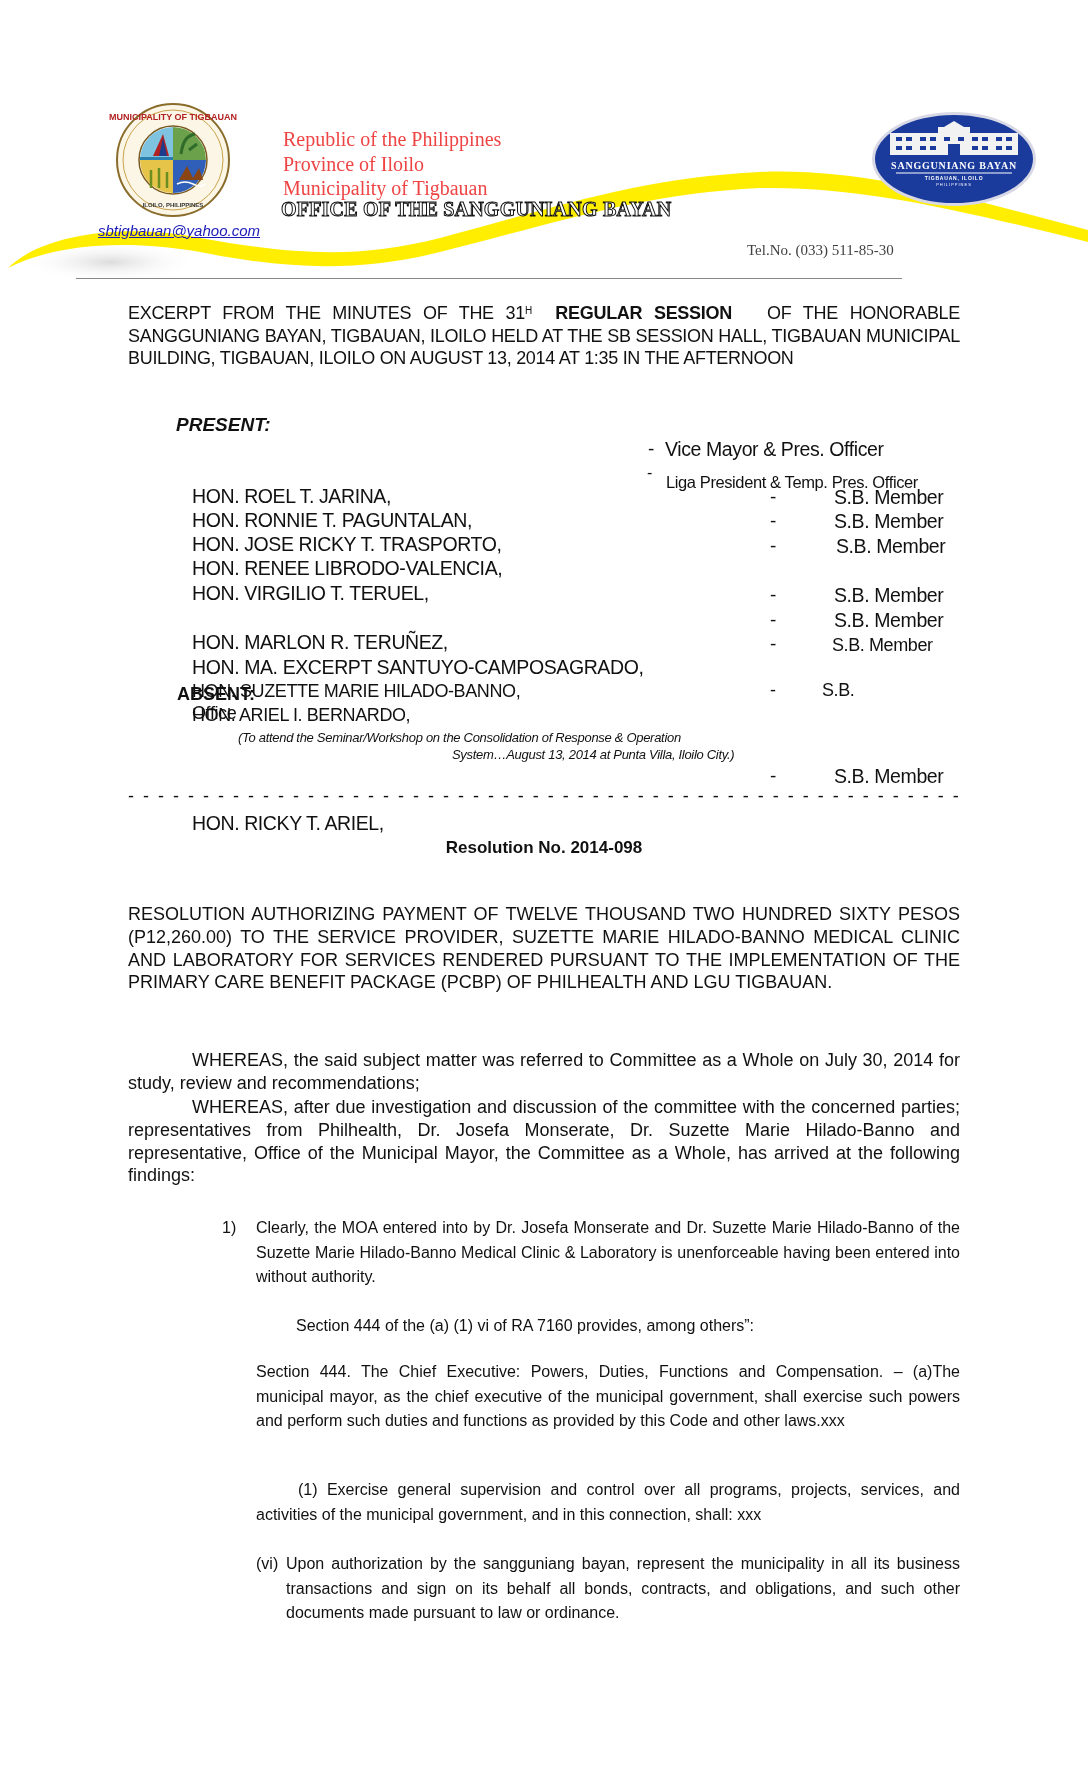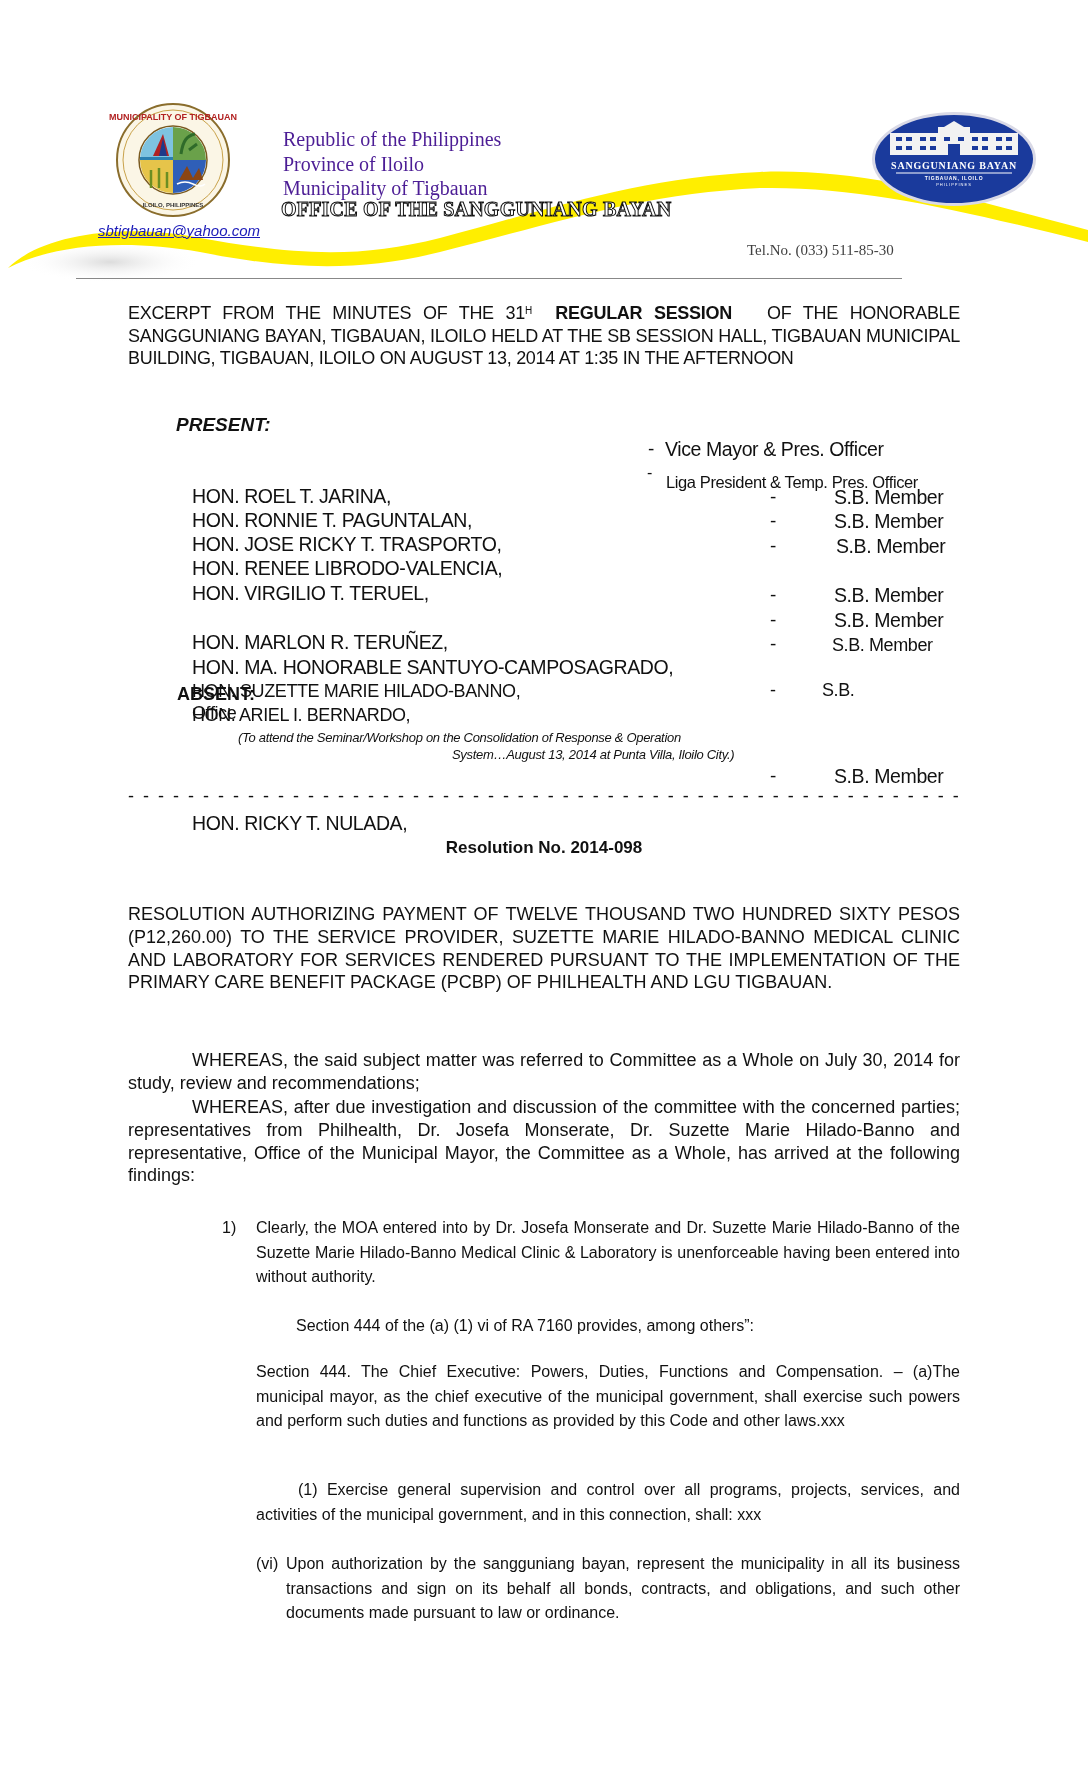--- a/index.html
+++ b/index.html
@@ -1,21 +1,21 @@
 <!DOCTYPE html>
 <html><head>
   <meta charset="utf-8">
   <style>
     html, body { margin: 0; padding: 0; background: #ffffff; }
     body { width: 1088px; height: 1792px; position: relative; overflow: hidden; color: #111; }
     .abs { position: absolute; }
 
     
     .header-svg { position: absolute; left: 0; top: 0; width: 1088px; height: 290px; }
-    .hdr-line { font-family: "Liberation Serif", serif; font-size: 20px; color: #4c1d95; position: absolute; left: 283px; white-space: nowrap; }
+    .hdr-line { font-family: "Liberation Serif", serif; font-size: 20px; color: #ef4444; position: absolute; left: 283px; white-space: nowrap; }
     .office { font-family: "Liberation Serif", serif; font-size: 20px; font-weight: bold; color: #fff; -webkit-text-stroke: 1px #111; letter-spacing: 0.2px; position: absolute; left: 281px; top: 198px; white-space: nowrap; }
     .email { font-family: "Liberation Sans", sans-serif; font-style: italic; font-size: 15px; color: #1a1ab8; text-decoration: underline; position: absolute; left: 98px; top: 222px; }
     .tel { font-family: "Liberation Serif", serif; font-size: 15px; color: #404040; position: absolute; left: 747px; top: 242px; }
     .hr { position: absolute; left: 76px; top: 278px; width: 826px; height: 0; border-top: 1px solid #888; }
 
     
     .sans { font-family: "Liberation Sans", sans-serif; }
     .p-justify { text-align: justify; text-align-last: left; }
     .excerpt { left: 128px; top: 302px; width: 832px; font-size: 18px; line-height: 22.5px; letter-spacing: -0.3px; }
     .excerpt sup { font-size: 10px; vertical-align: top; position: relative; top: -2px; }
@@ -151,41 +151,41 @@
   <div class="att-name sans" style="top:535px;">HON. VIRGILIO T. TERUEL,</div>
   <div class="att-dash sans" style="left:770px; top:535px;">-</div>
   <div class="att-role sans" style="left:836px; top:535px;">S.B. Member</div>
 </div>
 <div>
   <div class="att-name sans" style="top:584px;">HON. MARLON R. TERUÑEZ,</div>
   <div class="att-dash sans" style="left:770px; top:584px;">-</div>
   <div class="att-role sans" style="left:834px; top:584px;">S.B. Member</div>
 </div>
 <div>
-  <div class="att-name sans" style="top:609px;">HON. MA. HONORABLE SANTUYO-CAMPOSAGRADO,</div>
+  <div class="att-name sans" style="top:609px;">HON. MA. EXCERPT SANTUYO-CAMPOSAGRADO,</div>
   <div class="att-dash sans" style="left:770px; top:609px;">-</div>
   <div class="att-role sans" style="left:834px; top:609px;">S.B. Member</div>
 </div>
 <div>
   <div class="att-name sans small" style="top:634px;">HON. SUZETTE MARIE HILADO-BANNO,</div>
   <div class="att-dash sans" style="left:770px; top:633px;">-</div>
   <div class="att-role sans small" style="left:832px; top:635px; font-size:18px;">S.B. Member</div>
 </div>
 <div>
   <div class="att-name sans small" style="top:658px;">HON. ARIEL I. BERNARDO,</div>
   <div class="att-dash sans" style="left:770px; top:680px; font-size:18px;">-</div>
   <div class="att-role sans small" style="left:822px; top:680px; font-size:18px;">S.B.</div>
   <div class="att-role sans small" style="left:192px; top:703px; font-size:18px;">Office</div>
 </div>
 
 <div class="abs sans absent-h">ABSENT:</div>
 <div class="abs sans absent-note" style="left:238px; top:730px;">(To attend the Seminar/Workshop on the Consolidation of Response &amp; Operation</div>
 <div class="abs sans absent-note" style="left:452px; top:747px;">System…August 13, 2014 at Punta Villa, Iloilo City.)</div>
 <div>
-  <div class="att-name sans" style="top:765px;">HON. RICKY T. NULADA,</div>
+  <div class="att-name sans" style="top:765px;">HON. RICKY T. ARIEL,</div>
   <div class="att-dash sans" style="left:770px; top:765px;">-</div>
   <div class="att-role sans" style="left:834px; top:765px;">S.B. Member</div>
 </div>
 
 <div class="abs sans dashes">- - - - - - - - - - - - - - - - - - - - - - - - - - - - - - - - - - - - - - - - - - - - - - - - - - - - -   - - - - - - - - - - - - -</div>
 
 <div class="abs sans res-no">Resolution No. 2014-098</div>
 <div class="abs sans res-title p-justify">RESOLUTION AUTHORIZING PAYMENT OF TWELVE THOUSAND TWO HUNDRED SIXTY PESOS (P12,260.00) TO THE SERVICE PROVIDER, SUZETTE MARIE HILADO-BANNO MEDICAL CLINIC AND LABORATORY FOR SERVICES RENDERED PURSUANT TO THE IMPLEMENTATION OF THE PRIMARY CARE BENEFIT PACKAGE (PCBP) OF PHILHEALTH AND LGU TIGBAUAN.</div>
 
 <div class="abs sans whereas p-justify" style="top:1049px;">WHEREAS, the said subject matter was referred to Committee as a Whole on July 30, 2014 for study, review and recommendations;</div>

